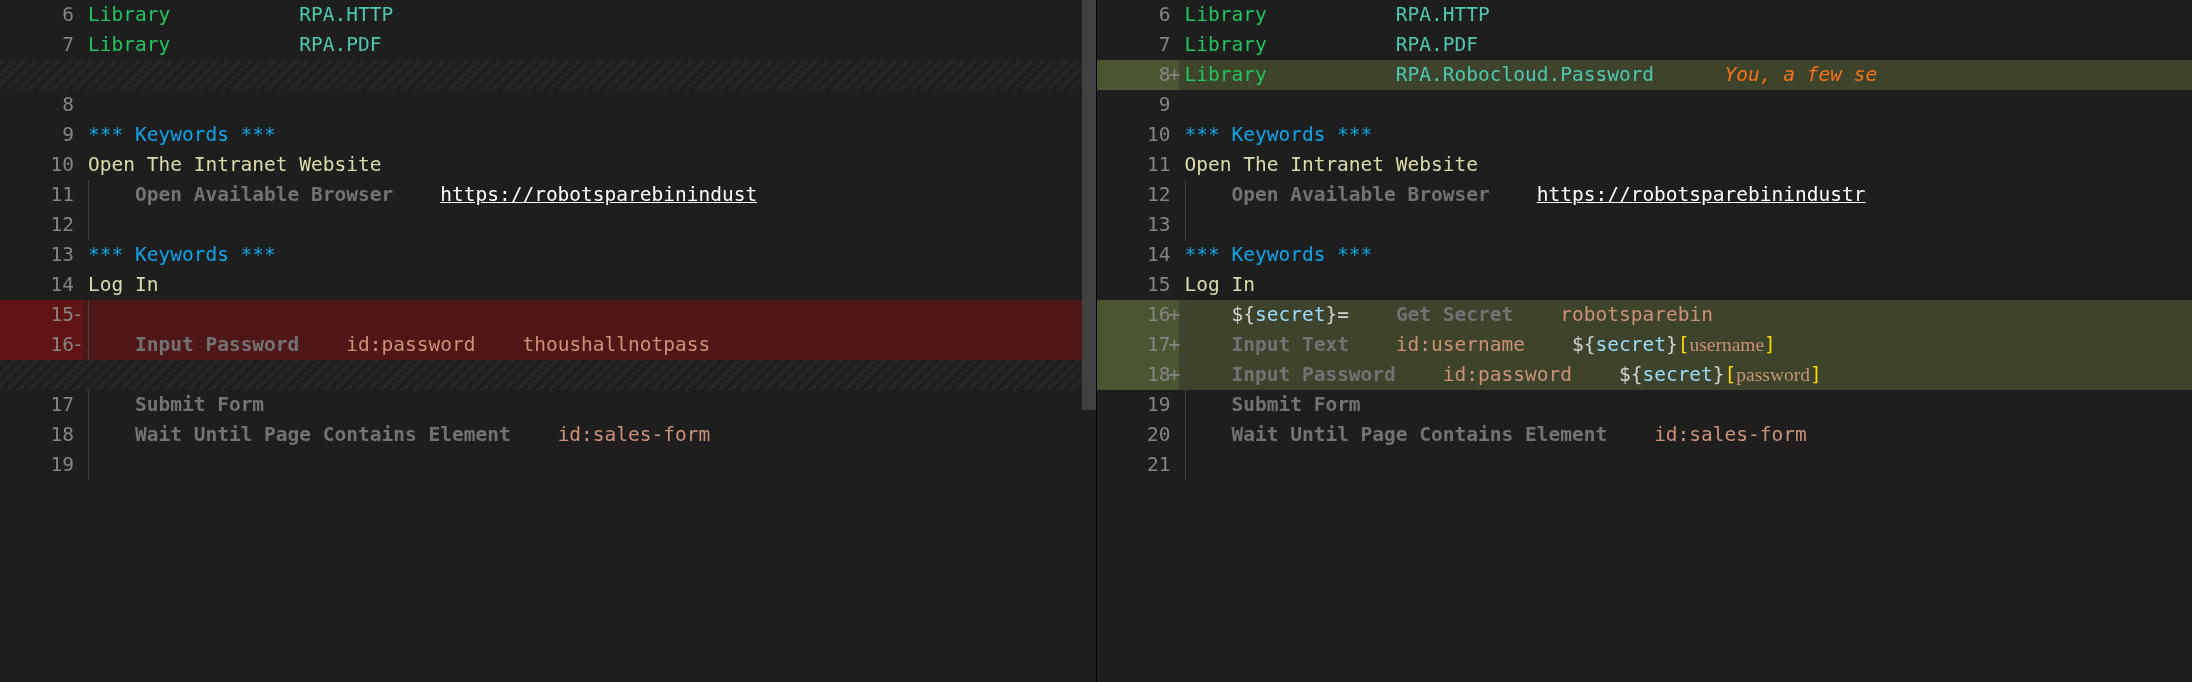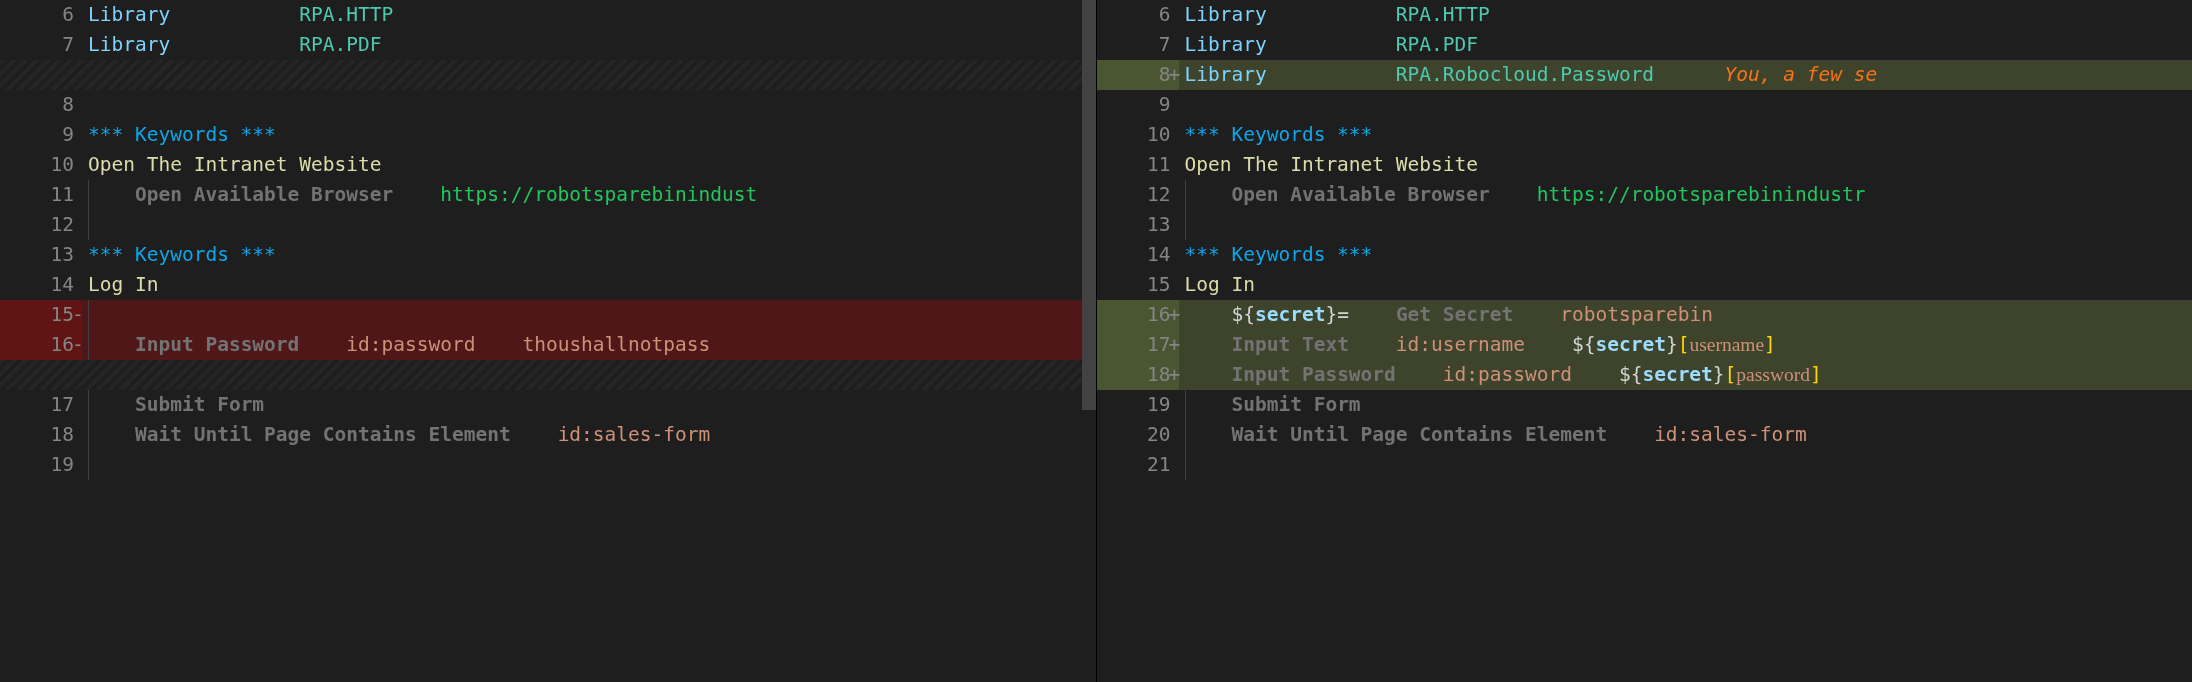--- a/index.html
+++ b/index.html
@@ -71,30 +71,30 @@
     flex: 1;
     position: relative;
     padding-left: 6px;
     overflow: hidden;
     display: flex;
     align-items: center;
     height: 100%;
   }
   .code .txt { white-space: pre; }
   
-  .kw-lib  { color: #7dd3fc; }        
+  .kw-lib  { color: #22c55e; }        
   .lib-val { color: #4ec9b0; }        
   .section { color: #0ea5e9; }        
   .kw-name { color: #dcdcaa; }        
   .kw-call { color: #737373; font-weight: bold; }        
-  .url     { color: #22c55e; }
+  .url     { color: #ffffff; text-decoration: underline; }
   .sel     { color: #ce9178; }        
   .str     { color: #ce9178; }        
   .var-brace { color: #d4d4d4; }
-  .var-name  { color: #9cdcfe; font-weight: bold; }      
+  .var-name  { color: #9cdcfe; }      
   .bracket-y { color: #ffd700; }
   .prop      { color: #ce9178; font-family: Liberation Serif, serif; }
   .op        { color: #d4d4d4; }
   .blame     { color: #f97316; font-style: italic; }
 
   
   .bg-del {
     background: rgba(255, 0, 0, 0.22);
   }
   .bg-del .gutter { background: rgba(255,0,0,0.10); }

